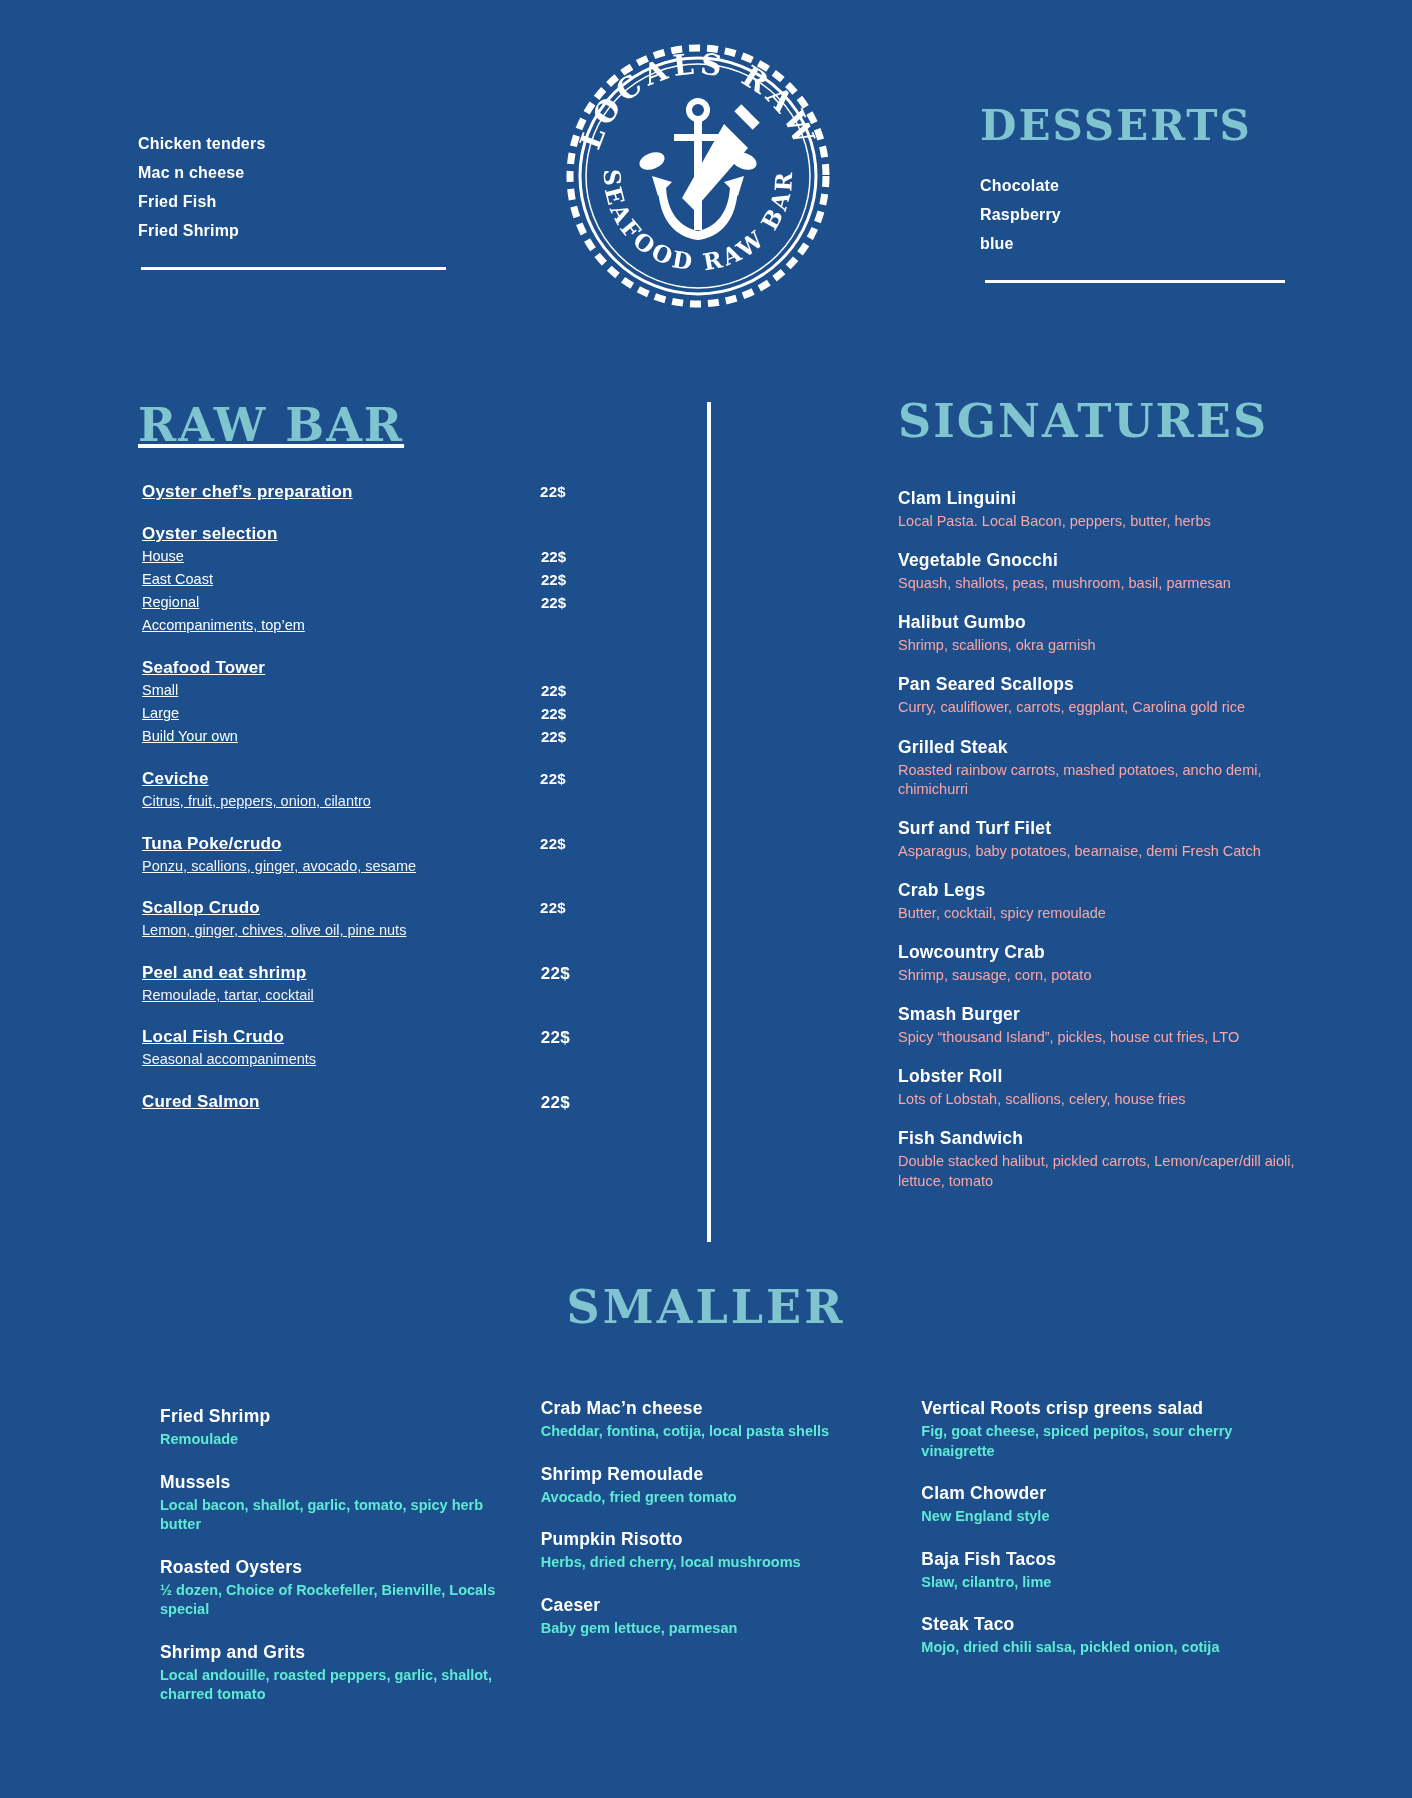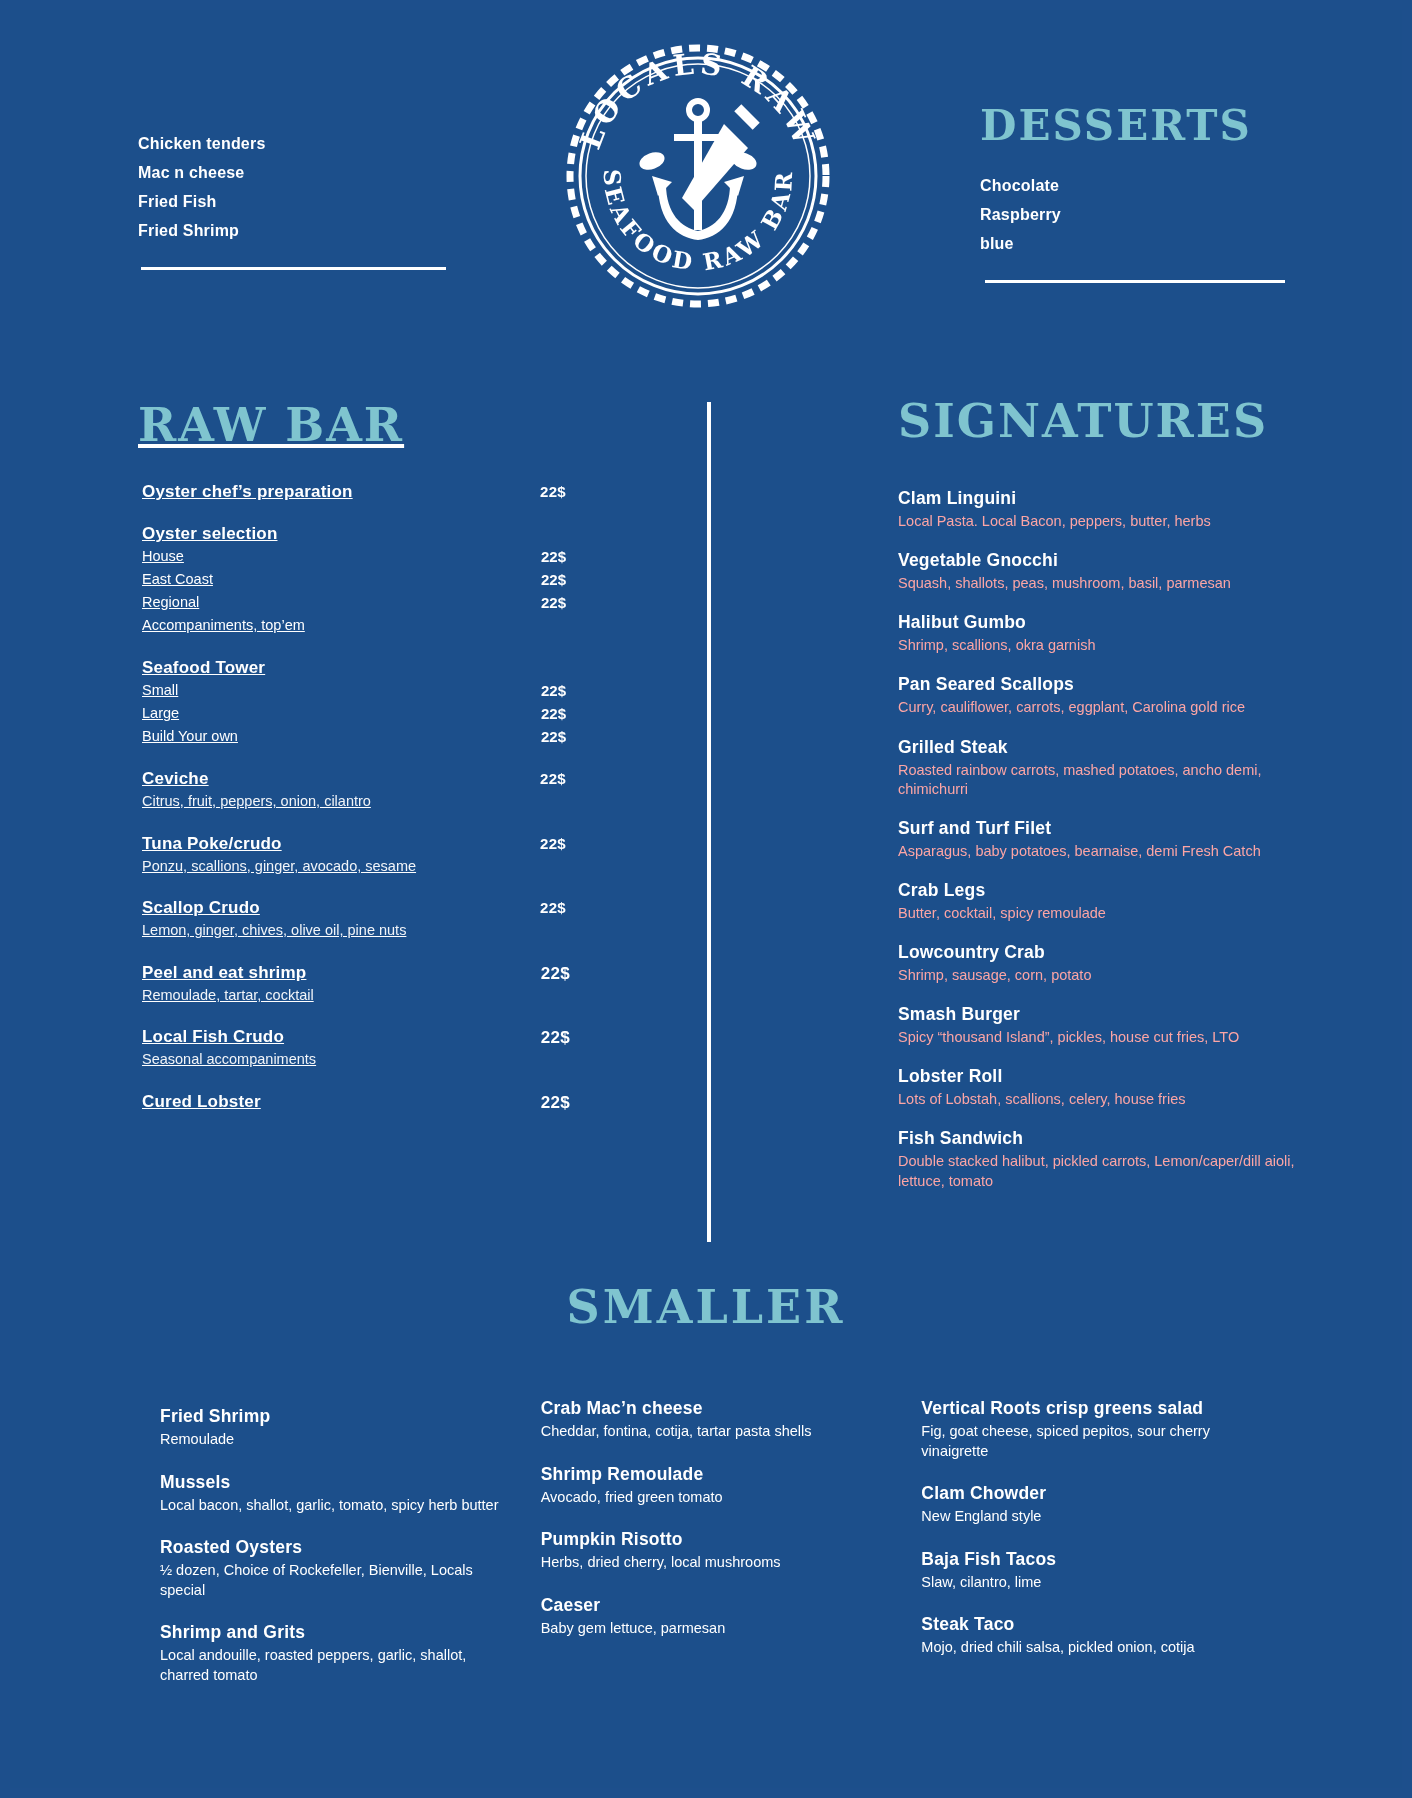--- a/index.html
+++ b/index.html
@@ -205,21 +205,22 @@
   }
   .sm-name {
     font-size: 17.5px;
     font-weight: bold;
     letter-spacing: .2px;
   }
   .sm-desc {
     font-size: 14.5px;
     line-height: 1.35;
     margin-top: 3px;
-    color: #ffffff;
+    color: #5eead4;
+    font-weight: bold;
   }
 </style>
 </head>
 <body>
 
 <div class="page">
 
   <div class="logo">
     <svg width="300" height="300" viewBox="0 0 300 300">
       <defs>
@@ -348,21 +349,21 @@
         <div class="rb-desc">Remoulade, tartar, cocktail</div>
       </div>
 
       <div class="rb-item">
         <div class="rb-name">Local Fish Crudo</div>
         <div class="rb-price lg">22$</div>
         <div class="rb-desc">Seasonal accompaniments</div>
       </div>
 
       <div class="rb-item">
-        <div class="rb-name">Cured Lobster</div>
+        <div class="rb-name">Cured Salmon</div>
         <div class="rb-price lg">22$</div>
       </div>
 
     </div>
   </div>
 
   <div class="signatures">
     <div class="section-title big">SIGNATURES</div>
     <div class="sig-items">
 
@@ -433,21 +434,21 @@
         </div>
         <div class="sm-item">
           <div class="sm-name">Shrimp and Grits</div>
           <div class="sm-desc">Local andouille, roasted peppers, garlic, shallot, charred tomato</div>
         </div>
       </div>
 
       <div class="sm-col c2">
         <div class="sm-item">
           <div class="sm-name">Crab Mac’n cheese</div>
-          <div class="sm-desc">Cheddar, fontina, cotija, tartar pasta shells</div>
+          <div class="sm-desc">Cheddar, fontina, cotija, local pasta shells</div>
         </div>
         <div class="sm-item">
           <div class="sm-name">Shrimp Remoulade</div>
           <div class="sm-desc">Avocado, fried green tomato</div>
         </div>
         <div class="sm-item">
           <div class="sm-name">Pumpkin Risotto</div>
           <div class="sm-desc">Herbs, dried cherry, local mushrooms</div>
         </div>
         <div class="sm-item">

